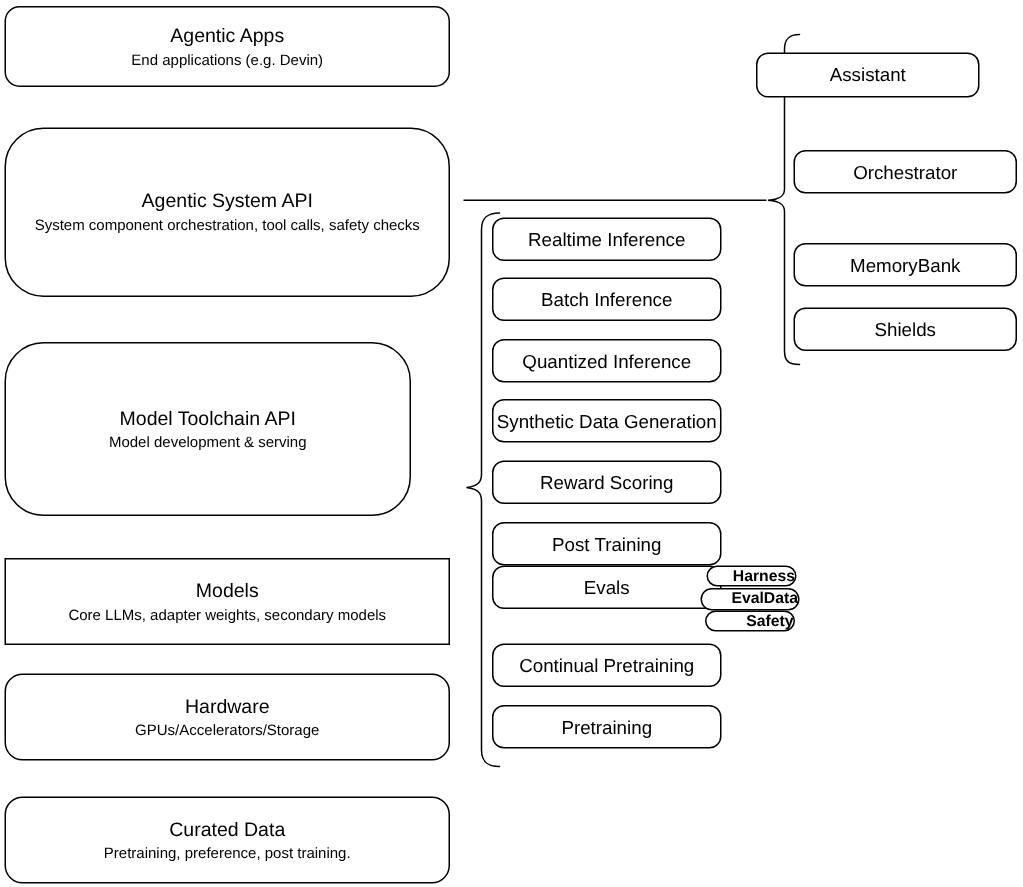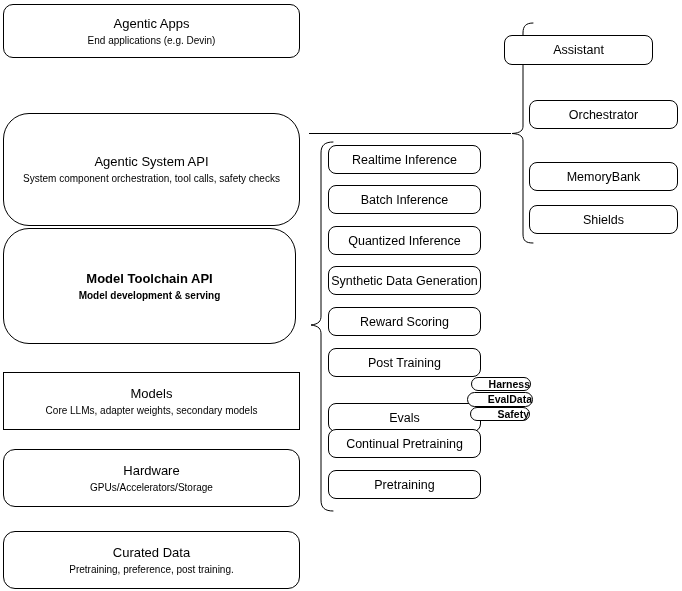--- a/index.html
+++ b/index.html
@@ -74,26 +74,26 @@
     <line x1="309" y1="133.5" x2="511" y2="133.5" stroke="#000000" stroke-width="1"></line>
     <path d="M 333 142 C 325 142 321 145 321 153 L 321 316 C 321 321 319 324 311 325 C 319 326 321 329 321 334 L 321 500 C 321 508 325 511 333 511" fill="none" stroke="#000000" stroke-width="1" stroke-linecap="round"></path>
     <path d="M 533 23 C 526 23 523 26 523 33 L 523 126 C 523 130 521 133 512 133.5 C 521 134 523 137 523 141 L 523 234 C 523 241 526 243 533 243" fill="none" stroke="#000000" stroke-width="1" stroke-linecap="round"></path>
   </svg>
 
   <div class="node" style="left:3px; top:4px; width:297px; height:54px; border-radius:10px;">
     <div class="title">Agentic Apps</div>
     <div class="subtitle">End applications (e.g. Devin)</div>
   </div>
 
-  <div class="node" style="left:3px; top:85px; width:297px; height:113px; border-radius:26px;margin-top:28px;">
+  <div class="node" style="left:3px; top:85px; width:297px; height:113px; border-radius:26px;">
     <div class="title">Agentic System API</div>
     <div class="subtitle">System component orchestration, tool calls, safety checks</div>
   </div>
 
-  <div class="node" style="left:3px; top:228px; width:293px; height:116px; border-radius:26px;font-weight:bold;">
+  <div class="node" style="left:3px; top:228px; width:271px; height:116px; border-radius:26px;">
     <div class="title">Model Toolchain API</div>
     <div class="subtitle">Model development &amp; serving</div>
   </div>
 
   <div class="node" style="left:3px; top:372px; width:297px; height:58px; border-radius:0;">
     <div class="title">Models</div>
     <div class="subtitle">Core LLMs, adapter weights, secondary models</div>
   </div>
 
   <div class="node" style="left:3px; top:449px; width:297px; height:58px; border-radius:12px;">
@@ -117,21 +117,21 @@
   </div>
   <div class="node leaf" style="left:328px; top:307px; width:153px; height:29px; border-radius:8px;">
     <span>Reward Scoring</span>
   </div>
   <div class="node leaf" style="left:328px; top:266px; width:153px; height:29px; border-radius:8px;">
     <span>Synthetic Data Generation</span>
   </div>
   <div class="node leaf" style="left:328px; top:348px; width:153px; height:29px; border-radius:8px;">
     <span>Post Training</span>
   </div>
-  <div class="node leaf" style="left:328px; top:403px; width:153px; height:29px; border-radius:8px;text-align:right;">
+  <div class="node leaf" style="left:328px; top:377px; width:153px; height:29px; border-radius:8px;text-align:right;">
     <span>Evals</span>
   </div>
   <div class="node leaf" style="left:328px; top:429px; width:153px; height:29px; border-radius:8px;">
     <span>Continual Pretraining</span>
   </div>
   <div class="node leaf" style="left:328px; top:470px; width:153px; height:29px; border-radius:8px;">
     <span>Pretraining</span>
   </div>
 
   <div class="pill" style="left:471px; top:377px; width:60px; height:14px;">

